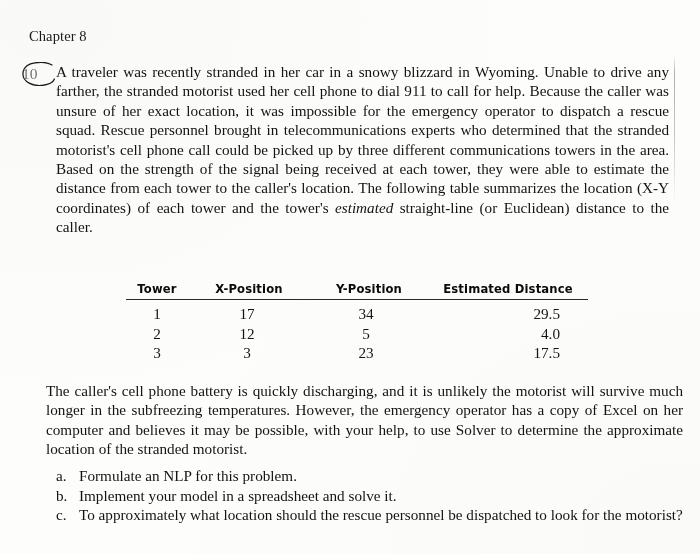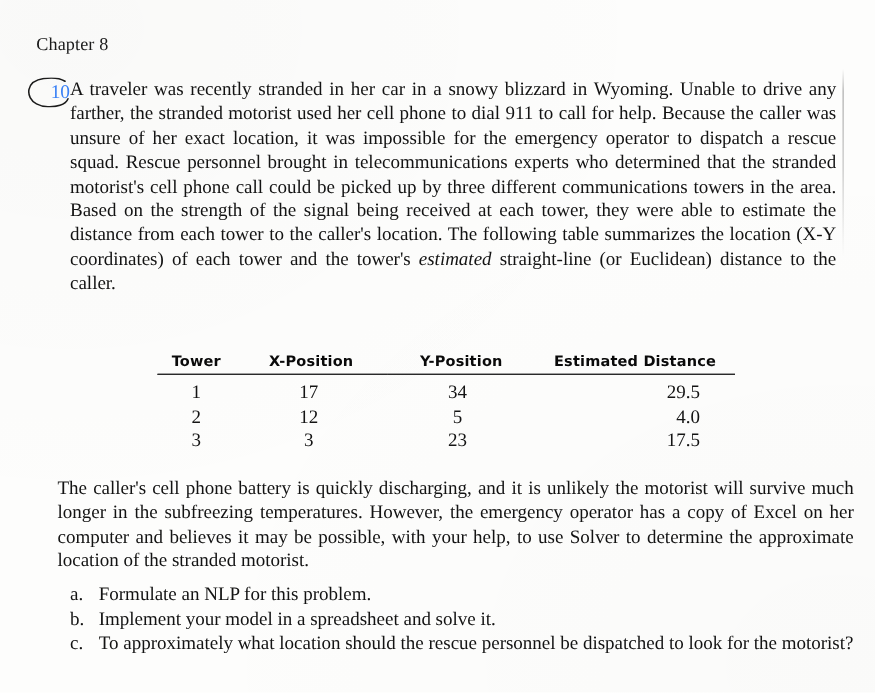--- a/index.html
+++ b/index.html
@@ -53,22 +53,22 @@
   }
 
   
   .prob-number {
     position: absolute;
     left: 22px;
     top: 63px;
     width: 34px;
     height: 22px;
     font-size: 15.5px;
-    color: #3b82f6;
-    text-align: right;
+    color: #737373;
+    text-align: left;
     line-height: 22px;
   }
   .prob-number .num {
     position: relative;
     z-index: 2;
   }
   .prob-number .ellipse {
     position: absolute;
     left: 0;
     top: -1px;

